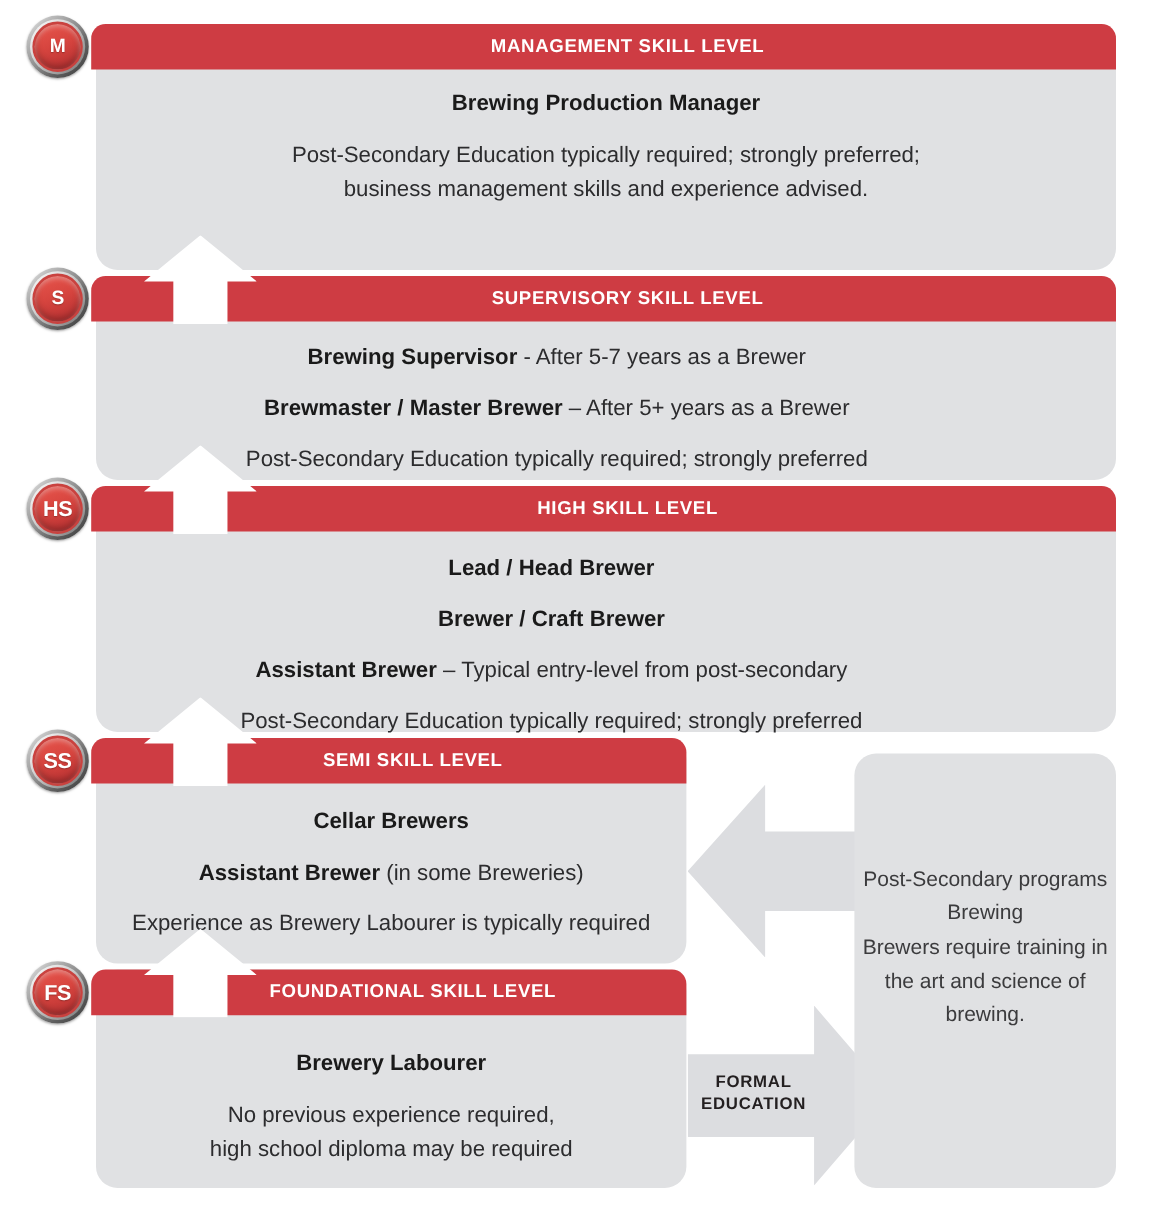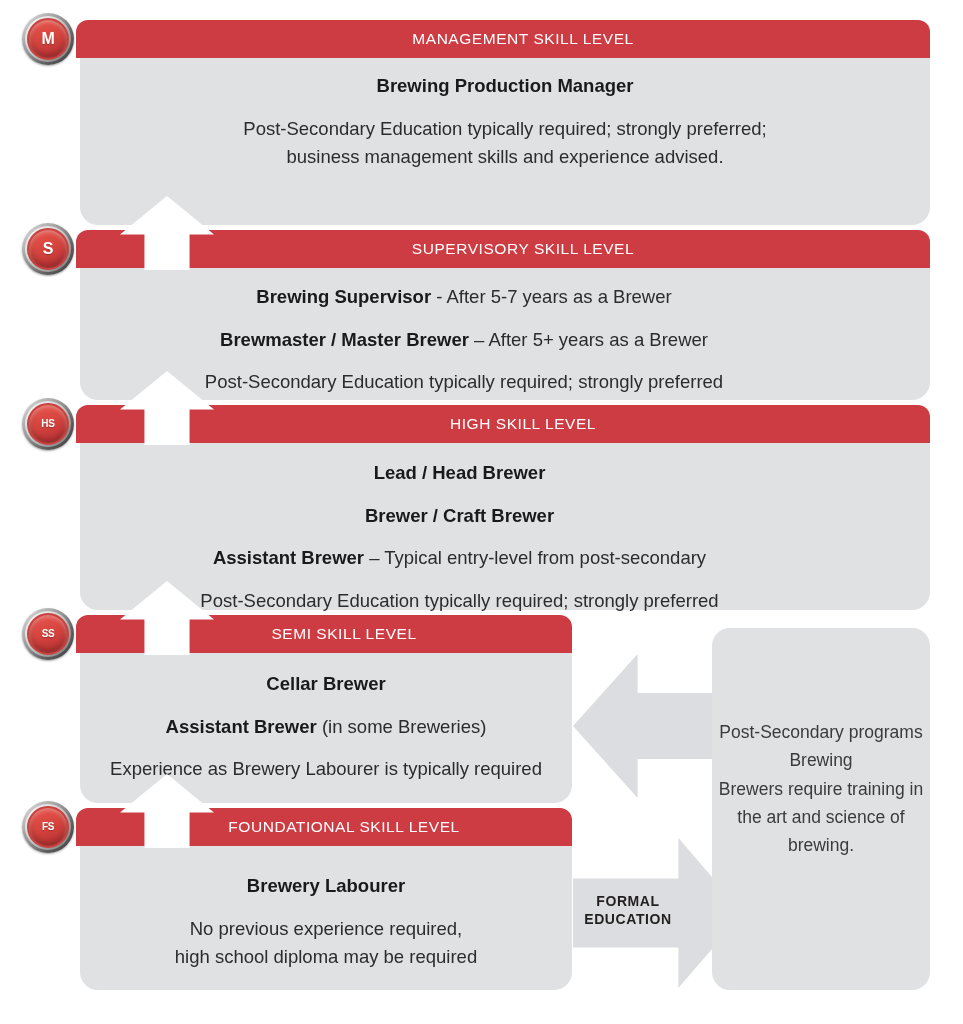--- a/index.html
+++ b/index.html
@@ -34,21 +34,21 @@
   .redbar-label {
     position: absolute;
     left: 0;
     right: 0;
     top: 0;
     height: 38px;
     line-height: 38px;
     text-align: center;
     color: #ffffff;
     font-size: 15.5px;
-    font-weight: normal;
+    font-weight: bold;
     letter-spacing: 0.55px;
     margin-left: 40px;
   }
 
   
   .badge {
     position: absolute;
     width: 52px;
     height: 52px;
     border-radius: 50%;
@@ -81,21 +81,21 @@
                 inset 0 -3px 6px rgba(0,0,0,0.28);
   }
   .badge-text {
     color: #ffffff;
     font-weight: bold;
     font-size: 16px;
     letter-spacing: -0.3px;
     line-height: 1;
     text-shadow: 0 1px 1px rgba(0,0,0,0.25);
   }
-  .badge-text.small { font-size: 10px; }
+  .badge-text.small { font-size: 18px; }
 
   
   .uparrow {
     position: absolute;
     z-index: 5;
     background: #ffffff;
     clip-path: polygon(50% 0%, 100% 52%, 74% 52%, 74% 100%, 26% 100%, 26% 52%, 0% 52%);
   }
 
   
@@ -206,21 +206,21 @@
   <div class="panel" style="left:80px; top:615px; width:492px; height:188px;"></div>
   <div class="redbar" style="left:76px; top:615px; width:496px;">
     <div class="redbar-label">SEMI SKILL LEVEL</div>
   </div>
   <div class="badge" style="left:22px; top:608px;">
     <div class="badge-inner">
       <span class="badge-text small">SS</span>
     </div>
   </div>
   <div class="body-text" style="left:80px; top:670px; width:492px;">
-    <span class="ln"><b>Cellar Brewer</b></span>
+    <span class="ln"><b>Cellar Brewers</b></span>
     <span class="ln gap"><b>Assistant Brewer</b><span> (in some Breweries)</span></span>
     <span class="ln gap">Experience as Brewery Labourer is typically required</span>
   </div>
 
   <div class="uparrow" style="left:120px; top:774px; width:94px; height:74px;"></div>
 
   <div class="panel" style="left:80px; top:808px; width:492px; height:182px;"></div>
   <div class="redbar" style="left:76px; top:808px; width:496px;">
     <div class="redbar-label">FOUNDATIONAL SKILL LEVEL</div>
   </div>

